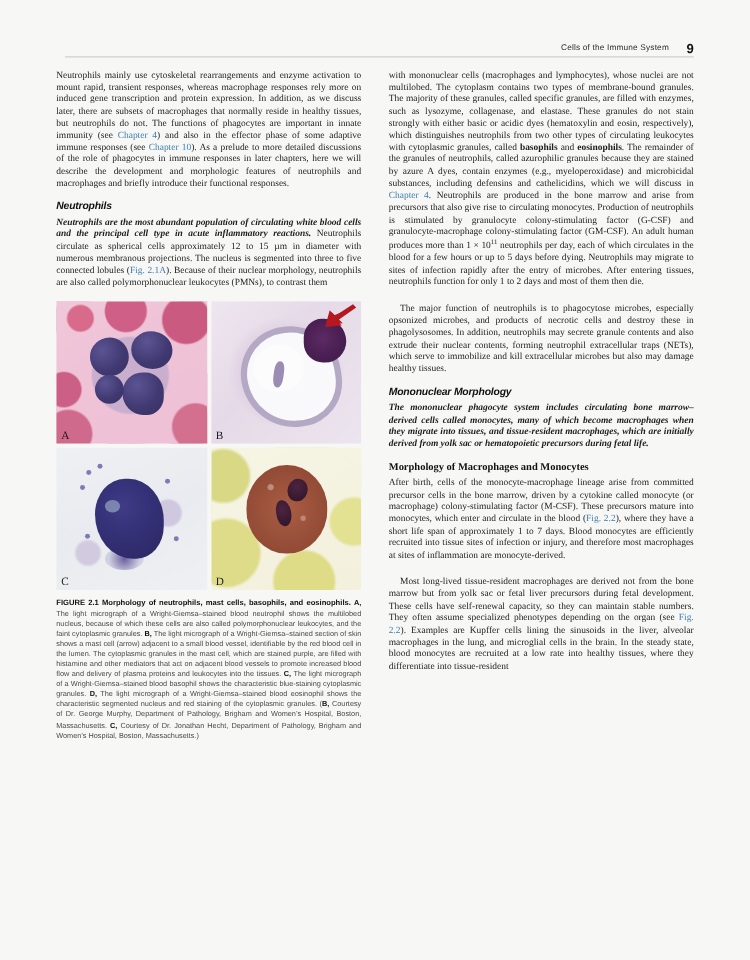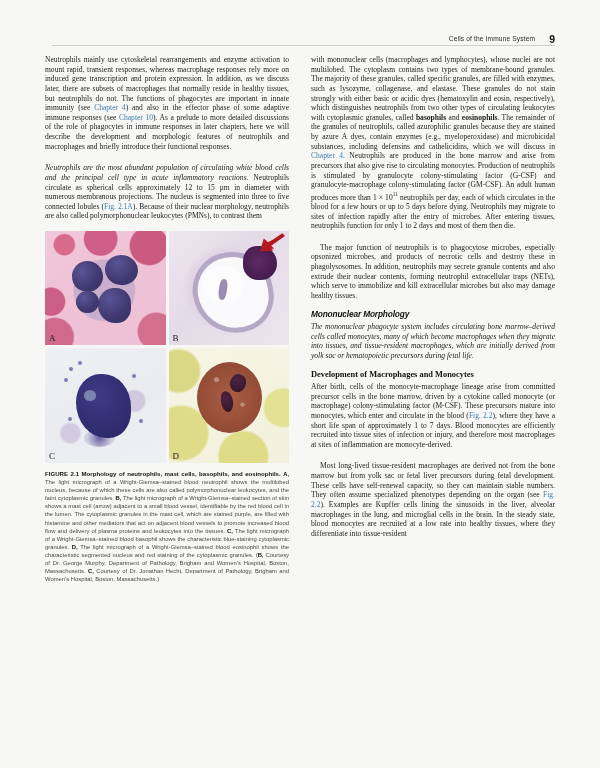--- a/index.html
+++ b/index.html
@@ -103,21 +103,21 @@
   }
   h4.serif-head {
     font-family: "Liberation Serif", "DejaVu Serif", serif;
     font-size: 8.4px;
     font-weight: bold;
     margin: 9px 0 3.5px 0;
     color: #111;
   }
   .lead-ital {
     font-style: italic;
-    font-weight: normal;
+    font-weight: bold;
   }
 
   
   figure.fig {
     margin: 10px 0 0 0;
     padding: 0;
   }
   .fig-grid {
     display: grid;
     grid-template-columns: 1fr 1fr;
@@ -296,20 +296,21 @@
     <span class="runhead-page">9</span>
   </div>
   <div class="runhead-rule"></div>
 
   <div class="columns">
 
     <div class="col">
 
       <p class="body noindent"><span>Neutrophils mainly use cytoskeletal rearrangements and enzyme activation to mount rapid, transient responses, whereas macrophage responses rely more on induced gene transcription and protein expression. In addition, as we discuss later, there are subsets of macrophages that normally reside in healthy tissues, but neutrophils do not. The functions of phagocytes are important in innate immunity (see </span><span class="lnk">Chapter 4</span><span>) and also in the effector phase of some adaptive immune responses (see </span><span class="lnk">Chapter 10</span><span>). As a prelude to more detailed discussions of the role of phagocytes in immune responses in later chapters, here we will describe the development and morphologic features of neutrophils and macrophages and briefly introduce their functional responses.</span></p>
 
+      <h3 class="sub">Neutrophils</h3>
 
       <p class="body noindent"><span class="lead-ital">Neutrophils are the most abundant population of circulating white blood cells and the principal cell type in acute inflammatory reactions.</span><span> Neutrophils circulate as spherical cells approximately 12 to 15 µm in diameter with numerous membranous projections. The nucleus is segmented into three to five connected lobules (</span><span class="lnk">Fig. 2.1A</span><span>). Because of their nuclear morphology, neutrophils are also called polymorphonuclear leukocytes (PMNs), to contrast them</span></p>
 
       <figure class="fig">
         <div class="fig-grid">
 
           <div class="panel pA">
             <div class="inner">
               <div class="lobe l1"></div>
               <div class="lobe l2"></div>
@@ -366,21 +367,21 @@
     <div class="col">
 
       <p class="body noindent"><span>with mononuclear cells (macrophages and lymphocytes), whose nuclei are not multilobed. The cytoplasm contains two types of membrane-bound granules. The majority of these granules, called specific granules, are filled with enzymes, such as lysozyme, collagenase, and elastase. These granules do not stain strongly with either basic or acidic dyes (hematoxylin and eosin, respectively), which distinguishes neutrophils from two other types of circulating leukocytes with cytoplasmic granules, called </span><b class="bd">basophils</b><span> and </span><b class="bd">eosinophils</b><span>. The remainder of the granules of neutrophils, called azurophilic granules because they are stained by azure A dyes, contain enzymes (e.g., myeloperoxidase) and microbicidal substances, including defensins and cathelicidins, which we will discuss in </span><span class="lnk">Chapter 4</span><span>. Neutrophils are produced in the bone marrow and arise from precursors that also give rise to circulating monocytes. Production of neutrophils is stimulated by granulocyte colony-stimulating factor (G-CSF) and granulocyte-macrophage colony-stimulating factor (GM-CSF). An adult human produces more than 1 × 10</span><span class="sup">11</span><span> neutrophils per day, each of which circulates in the blood for a few hours or up to 5 days before dying. Neutrophils may migrate to sites of infection rapidly after the entry of microbes. After entering tissues, neutrophils function for only 1 to 2 days and most of them then die.</span></p>
 
       <p class="body"><span>The major function of neutrophils is to phagocytose microbes, especially opsonized microbes, and products of necrotic cells and destroy these in phagolysosomes. In addition, neutrophils may secrete granule contents and also extrude their nuclear contents, forming neutrophil extracellular traps (NETs), which serve to immobilize and kill extracellular microbes but also may damage healthy tissues.</span></p>
 
       <h3 class="sub">Mononuclear Morphology</h3>
 
       <p class="body noindent"><span class="lead-ital">The mononuclear phagocyte system includes circulating bone marrow–derived cells called monocytes, many of which become macrophages when they migrate into tissues, and tissue-resident macrophages, which are initially derived from yolk sac or hematopoietic precursors during fetal life.</span></p>
 
-      <h4 class="serif-head">Development of Macrophages and Monocytes</h4>
+      <h4 class="serif-head">Morphology of Macrophages and Monocytes</h4>
 
       <p class="body noindent"><span>After birth, cells of the monocyte-macrophage lineage arise from committed precursor cells in the bone marrow, driven by a cytokine called monocyte (or macrophage) colony-stimulating factor (M-CSF). These precursors mature into monocytes, which enter and circulate in the blood (</span><span class="lnk">Fig. 2.2</span><span>), where they have a short life span of approximately 1 to 7 days. Blood monocytes are efficiently recruited into tissue sites of infection or injury, and therefore most macrophages at sites of inflammation are monocyte-derived.</span></p>
 
       <p class="body"><span>Most long-lived tissue-resident macrophages are derived not from the bone marrow but from yolk sac or fetal liver precursors during fetal development. These cells have self-renewal capacity, so they can maintain stable numbers. They often assume specialized phenotypes depending on the organ (see </span><span class="lnk">Fig. 2.2</span><span>). Examples are Kupffer cells lining the sinusoids in the liver, alveolar macrophages in the lung, and microglial cells in the brain. In the steady state, blood monocytes are recruited at a low rate into healthy tissues, where they differentiate into tissue-resident</span></p>
 
     </div>
   </div>
 </div>
 
 </body></html>

